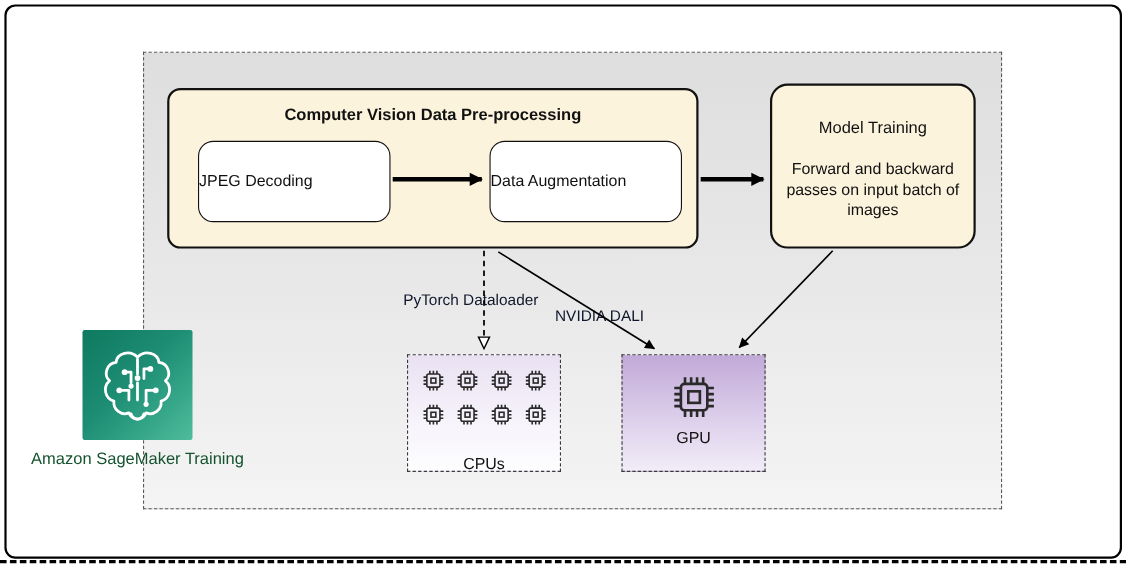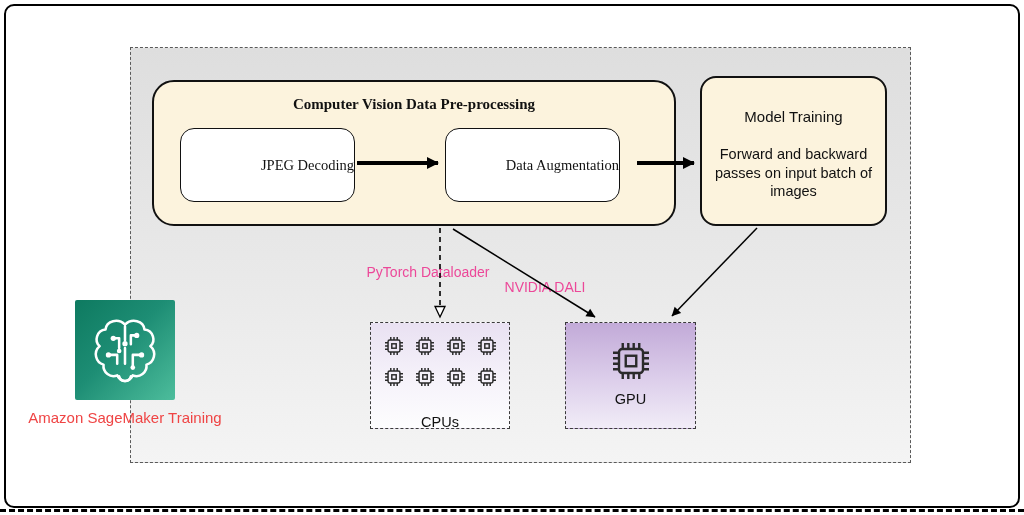--- a/index.html
+++ b/index.html
@@ -14,42 +14,42 @@
   .bottom-dashed{
     position:absolute;left:0;top:509px;width:1024px;height:0;
     border-top:3px dashed #000;
   }
   .env-box{
     position:absolute;left:130px;top:47px;width:779px;height:414px;
     border:1.5px dashed #5a5a5a;
     background:linear-gradient(180deg,#dedede 0%,#e9e9e9 55%,#f4f4f4 100%);
   }
   .preproc{
-    position:absolute;left:152px;top:80px;width:524px;height:146px;
-    background:#fcf3dd;border:2px solid #111;border-radius:22px;box-sizing:border-box;font-family:Liberation Serif, serif;
+    position:absolute;left:152px;top:80px;width:483px;height:146px;
+    background:#fcf3dd;border:2px solid #111;border-radius:12px;box-sizing:border-box;
   }
   .preproc-title{
     position:absolute;left:0;right:0;top:14px;text-align:center;
     font-size:15px;font-weight:bold;
   }
   .step-box{
     position:absolute;top:46px;width:175px;height:74px;box-sizing:border-box;
     background:#fff;border:1.6px solid #111;border-radius:14px;
-    display:flex;align-items:center;justify-content:flex-end;font-size:14.5px;
+    display:flex;align-items:center;justify-content:flex-start;font-size:14.5px;
   }
   .step-jpeg{left:26px;}
   .step-aug{left:291px;}
   .training-box{
     position:absolute;left:700px;top:76px;width:187px;height:150px;box-sizing:border-box;
     background:#fcf3dd;border:2px solid #111;border-radius:16px;
     text-align:center;padding-top:30px;
   }
   .training-title{font-size:15px;font-weight:normal;margin-bottom:20px;}
   .training-desc{font-size:14.5px;line-height:1.28;width:162px;margin:16px auto;}
-  .flow-label{position:absolute;font-size:14px;color:#ec4899;text-align:center;}
+  .flow-label{position:absolute;font-size:14px;color:#0f172a;text-align:center;}
   .label-dataloader{left:338px;top:264px;width:180px;}
   .label-dali{left:497px;top:279px;width:96px;}
   .hw-box{
     position:absolute;box-sizing:border-box;border:1.6px dashed #3a3a3a;
     display:flex;flex-direction:column;align-items:center;
   }
   .cpu-box{
     left:370px;top:322px;width:140px;height:107px;
     background:linear-gradient(180deg,#e9e1f2 0%,#f7f4fb 60%,#fdfdfe 100%);
     padding-top:12px;
@@ -64,21 +64,21 @@
   .hw-label{font-size:14.5px;margin-top:6px;}
   .chip{width:22px;height:22px;display:block;}
   .chip-lg{width:48px;height:48px;display:block;}
   .sm-icon{
     position:absolute;left:75px;top:300px;width:100px;height:100px;border-radius:2px;
     background:linear-gradient(135deg,#0e7a60 0%,#1d8d74 45%,#4dbd9c 100%);
     display:flex;align-items:center;justify-content:center;
   }
   .sm-label{
     position:absolute;left:25px;top:409px;width:200px;text-align:center;
-    font-size:15px;color:#ef4444;
+    font-size:15px;color:#14532d;
   }
   .arrow-layer{position:absolute;left:0;top:0;width:1024px;height:515px;pointer-events:none;}
 </style>
 </head>
 <body>
 
 <svg width="0" height="0" style="position:absolute" aria-hidden="true">
   <defs>
     <symbol id="chip" viewBox="0 0 24 24">
       <g fill="none" stroke="#2a2a2a" stroke-width="1.6">

